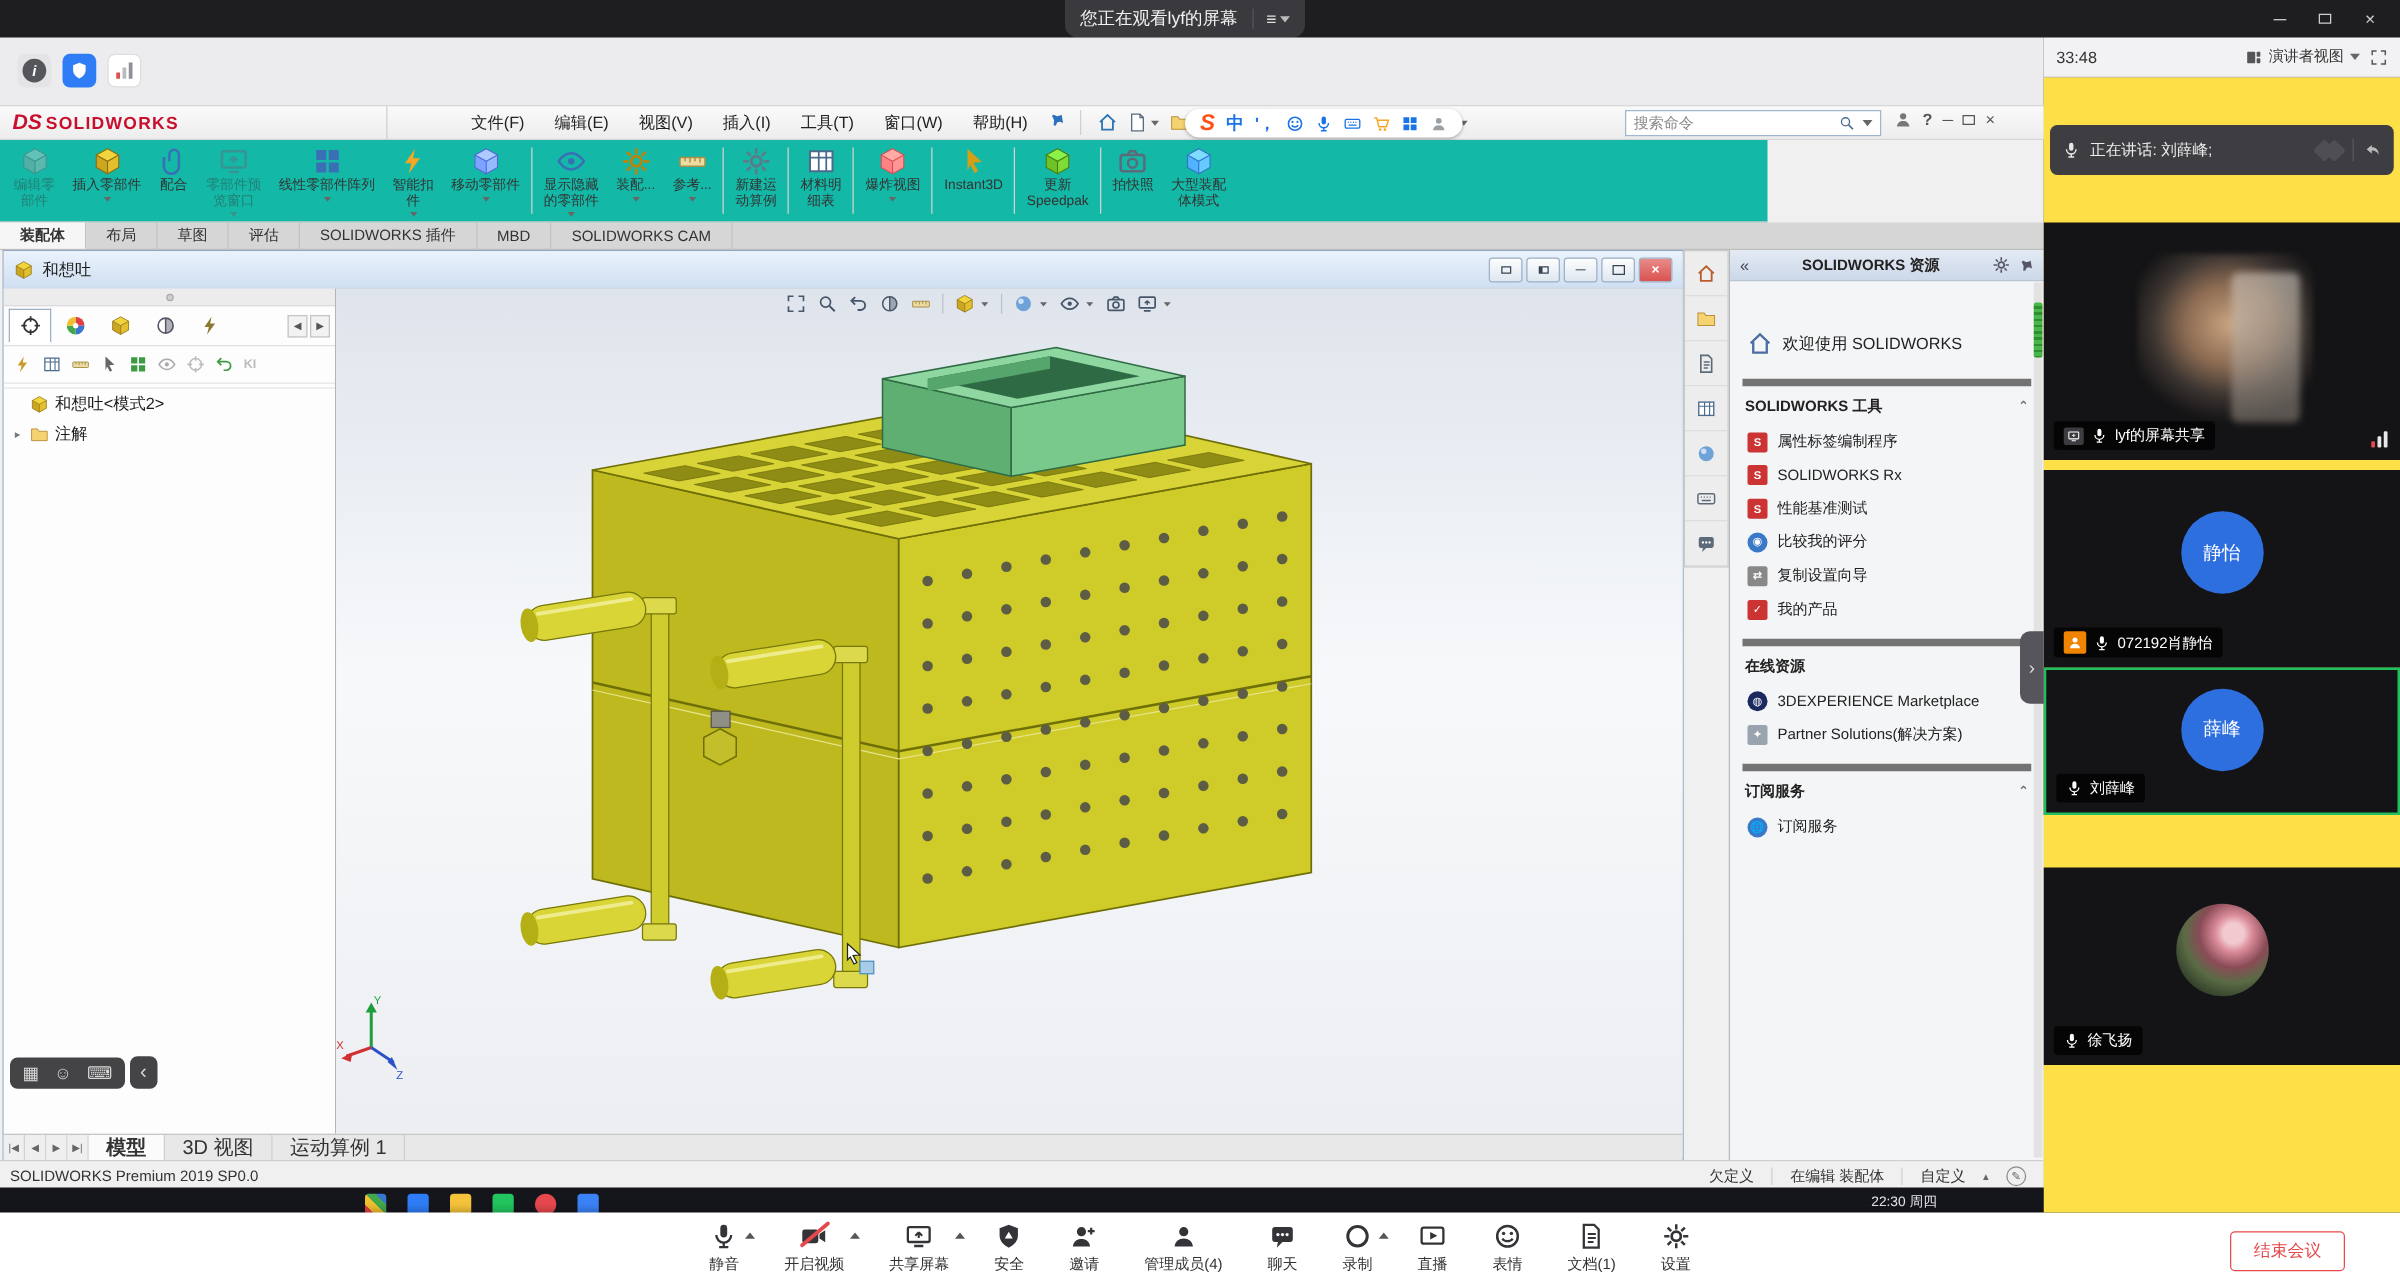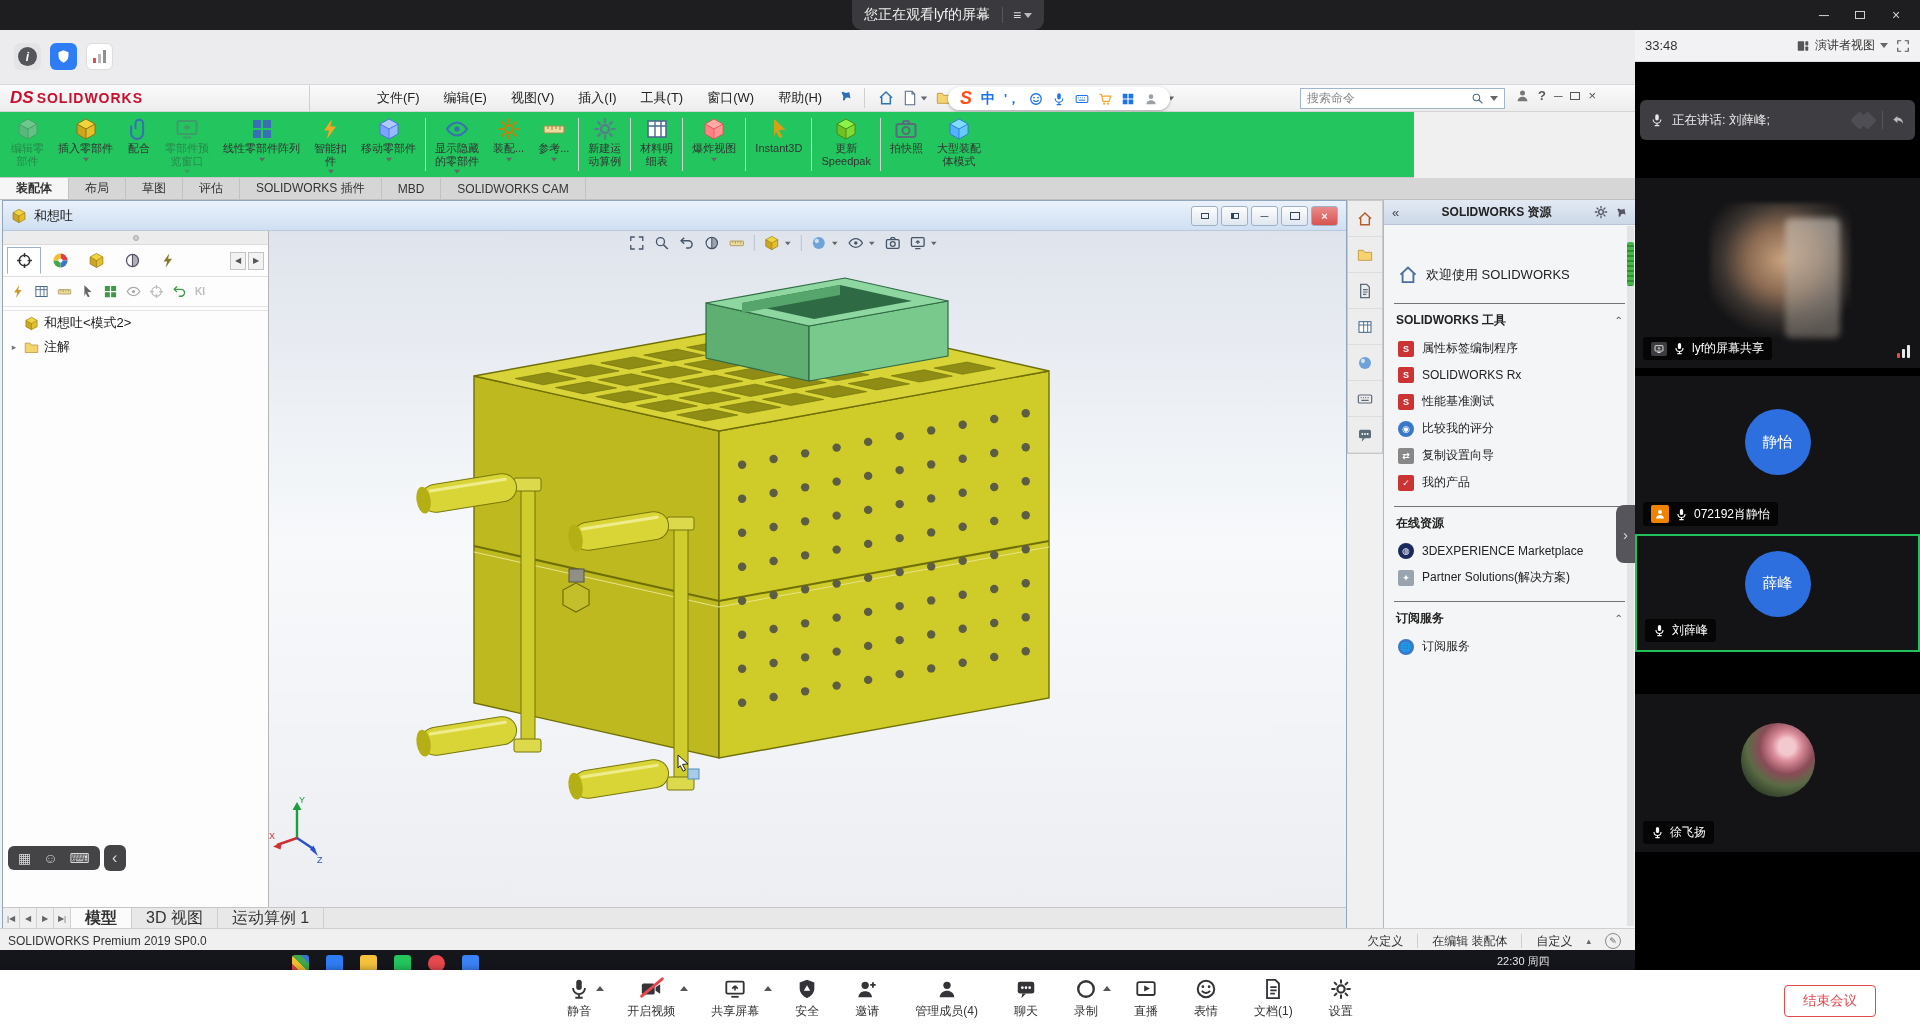--- a/index.html
+++ b/index.html
@@ -39,21 +39,21 @@
 
   #sogou{left:948px;top:2px;height:23px;background:#fff;border-radius:12px;box-shadow:0 1px 3px rgba(0,0,0,.3);display:flex;align-items:center;gap:9px;padding:0 12px;}
   #sogou .slogo{color:#ff4f17;font-weight:900;font-style:italic;font-size:18px;}
   #sogou .cn{color:#1a73e8;font-weight:bold;font-size:14px;}
   #sogou svg{width:14px;height:14px;}
 
   #searchbox{left:1300px;top:3px;width:205px;height:21px;background:#fff;border:1px solid #9fb6cc;display:flex;align-items:center;padding:0 6px;gap:6px;}
   #searchbox .ph{color:#8a8a8a;font-size:12px;flex:1;}
   #swwinbtns{left:1515px;top:3px;display:flex;gap:8px;align-items:center;color:#555;}
 
-  #cmdbar{left:0;top:27px;width:1414px;height:66px;background:#22c55e;border-bottom:1px solid #c9c9c9;display:flex;align-items:stretch;padding-left:4px;}
+  #cmdbar{left:0;top:27px;width:1414px;height:66px;background:#14b8a6;border-bottom:1px solid #c9c9c9;display:flex;align-items:stretch;padding-left:4px;}
   .cmb{display:flex;flex-direction:column;align-items:center;justify-content:flex-start;padding:4px 7px 1px;position:relative;}
   .cmb .cmi{height:26px;display:flex;align-items:center;}
   .cmb .cmi svg{width:24px;height:24px;}
   .cmb .t{font-size:11px;line-height:12.5px;color:#333;text-align:center;white-space:nowrap;}
   .cmb .crt{margin-top:2px;transform:scale(.75);}
   .cmb.dis{opacity:.42;}
   .cmsep{width:1px;background:#d2d2d2;margin:6px 2px;}
 
   #tabsrow{left:0;top:93px;width:1635px;height:22px;background:#d6d6d6;display:flex;align-items:stretch;border-bottom:1px solid #bfbfbf;}
   .rtab{padding:3px 16px;font-size:12px;color:#333;border-right:1px solid #c2c2c2;display:flex;align-items:center;}
@@ -100,21 +100,21 @@
   #taskstrip{left:1347px;top:115px;width:36px;height:254px;background:#ededed;border:1px solid #c9c9c9;display:flex;flex-direction:column;}
   .tsi{height:36px;display:flex;align-items:center;justify-content:center;color:#5c6b7a;font-size:15px;border-bottom:1px solid #ddd;}
   .tsi svg{width:16px;height:16px;}
 
   #taskpane{left:1383px;top:115px;width:252px;height:728px;background:#f4f5f7;border-left:1px solid #b8b8b8;}
   #tphead{height:25px;background:linear-gradient(#e3eaf4,#ccd8e8);display:flex;align-items:center;padding:0 8px;gap:6px;border-bottom:1px solid #b9c5d4;}
   #tphead .tt{flex:1;text-align:center;font-size:12px;font-weight:bold;color:#222;}
   #tpscroll{position:absolute;right:1px;top:26px;width:7px;height:700px;background:#e3e3e3;}
   #tpthumb{position:absolute;left:0;top:16px;width:7px;height:44px;background:repeating-linear-gradient(#49b649 0 3px,#2f8f2f 3px 5px);border-radius:2px;}
   .tpwelcome{display:flex;align-items:center;gap:8px;padding:40px 14px 18px;font-size:13px;color:#222;}
-  .tpsec{margin:0 10px;border-top:1px solid #737373;padding:8px 2px 10px;}
+  .tpsec{margin:0 10px;border-top:6px solid #737373;padding:8px 2px 10px;}
   .tpsec .hd{display:flex;align-items:center;font-size:12px;font-weight:bold;color:#222;margin-bottom:6px;}
   .tpsec .hd .ch{margin-left:auto;color:#666;font-size:10px;}
   .tpitem{display:flex;align-items:center;gap:8px;padding:5px 2px;font-size:12px;color:#222;}
   .sqic{width:16px;height:16px;border-radius:2px;display:flex;align-items:center;justify-content:center;color:#fff;font-size:9px;font-weight:bold;}
 
   
   #taskbarStrip{left:0;top:950px;width:1920px;height:26px;background:#15151c;display:flex;align-items:center;}
   .tbi{width:17px;height:17px;border-radius:3px;margin-right:17px;}
   #tbclock{position:absolute;left:1497px;top:4px;color:#e8e8e8;font-size:11px;}
   #meetbar{left:0;top:970px;width:1920px;height:58px;background:#fff;box-shadow:0 -2px 6px rgba(0,0,0,.25);display:flex;align-items:center;justify-content:center;gap:36px;}
@@ -123,21 +123,21 @@
   .mbtn .lb{font-size:12px;color:#333;white-space:nowrap;}
   .mbtn .crtup{position:absolute;right:-13px;top:8px;}
   .redslash{position:absolute;left:-3px;top:8px;width:30px;height:3px;background:#e5484d;transform:rotate(-40deg);border-radius:2px;}
   #endbtn{position:absolute;right:44px;top:15px;border:1px solid #e5484d;color:#e5484d;font-size:13.5px;padding:6px 18px;border-radius:4px;background:#fff;}
 
   
   #sideheader{left:1635px;top:30px;width:285px;height:32px;background:#f2f2f4;border-bottom:1px solid #dcdcdc;display:flex;align-items:center;padding:0 10px;gap:8px;}
   #sideheader .tm{font-size:13px;color:#333;}
   #sideheader .vm{margin-left:auto;display:flex;align-items:center;gap:5px;font-size:12px;color:#333;}
   #sideheader svg{width:14px;height:14px;color:#555;}
-  #sidebar{left:1635px;top:62px;width:285px;height:908px;background:#000000;}
+  #sidebar{left:1635px;top:62px;width:285px;height:908px;background:#fde047;}
   #speakbar{position:absolute;left:5px;top:38px;width:275px;height:40px;background:#3d3d42;border-radius:6px;display:flex;align-items:center;padding:0 10px;gap:8px;}
   #speakbar .tx{color:#ececec;font-size:12.5px;flex:1;}
   #speakbar svg{width:14px;height:14px;color:#e8e8e8;}
   #speakbar .logo{display:flex;}
   #speakbar .logo i{width:13px;height:13px;background:#4e4e54;transform:rotate(45deg);margin-left:-5px;border-radius:2px;}
   #speakbar .dv{width:1px;height:18px;background:#57575d;}
   .tile{position:absolute;left:0;width:285px;background:#141416;overflow:hidden;}
   .tlabel{position:absolute;left:8px;bottom:8px;background:rgba(0,0,0,.72);border-radius:3px;padding:3px 8px;display:flex;align-items:center;gap:6px;color:#fff;font-size:12px;}
   .tlabel svg{width:13px;height:13px;color:#fff;}
   .avatar{position:absolute;left:50%;top:42%;transform:translate(-50%,-50%);border-radius:50%;display:flex;align-items:center;justify-content:center;color:#fff;}

